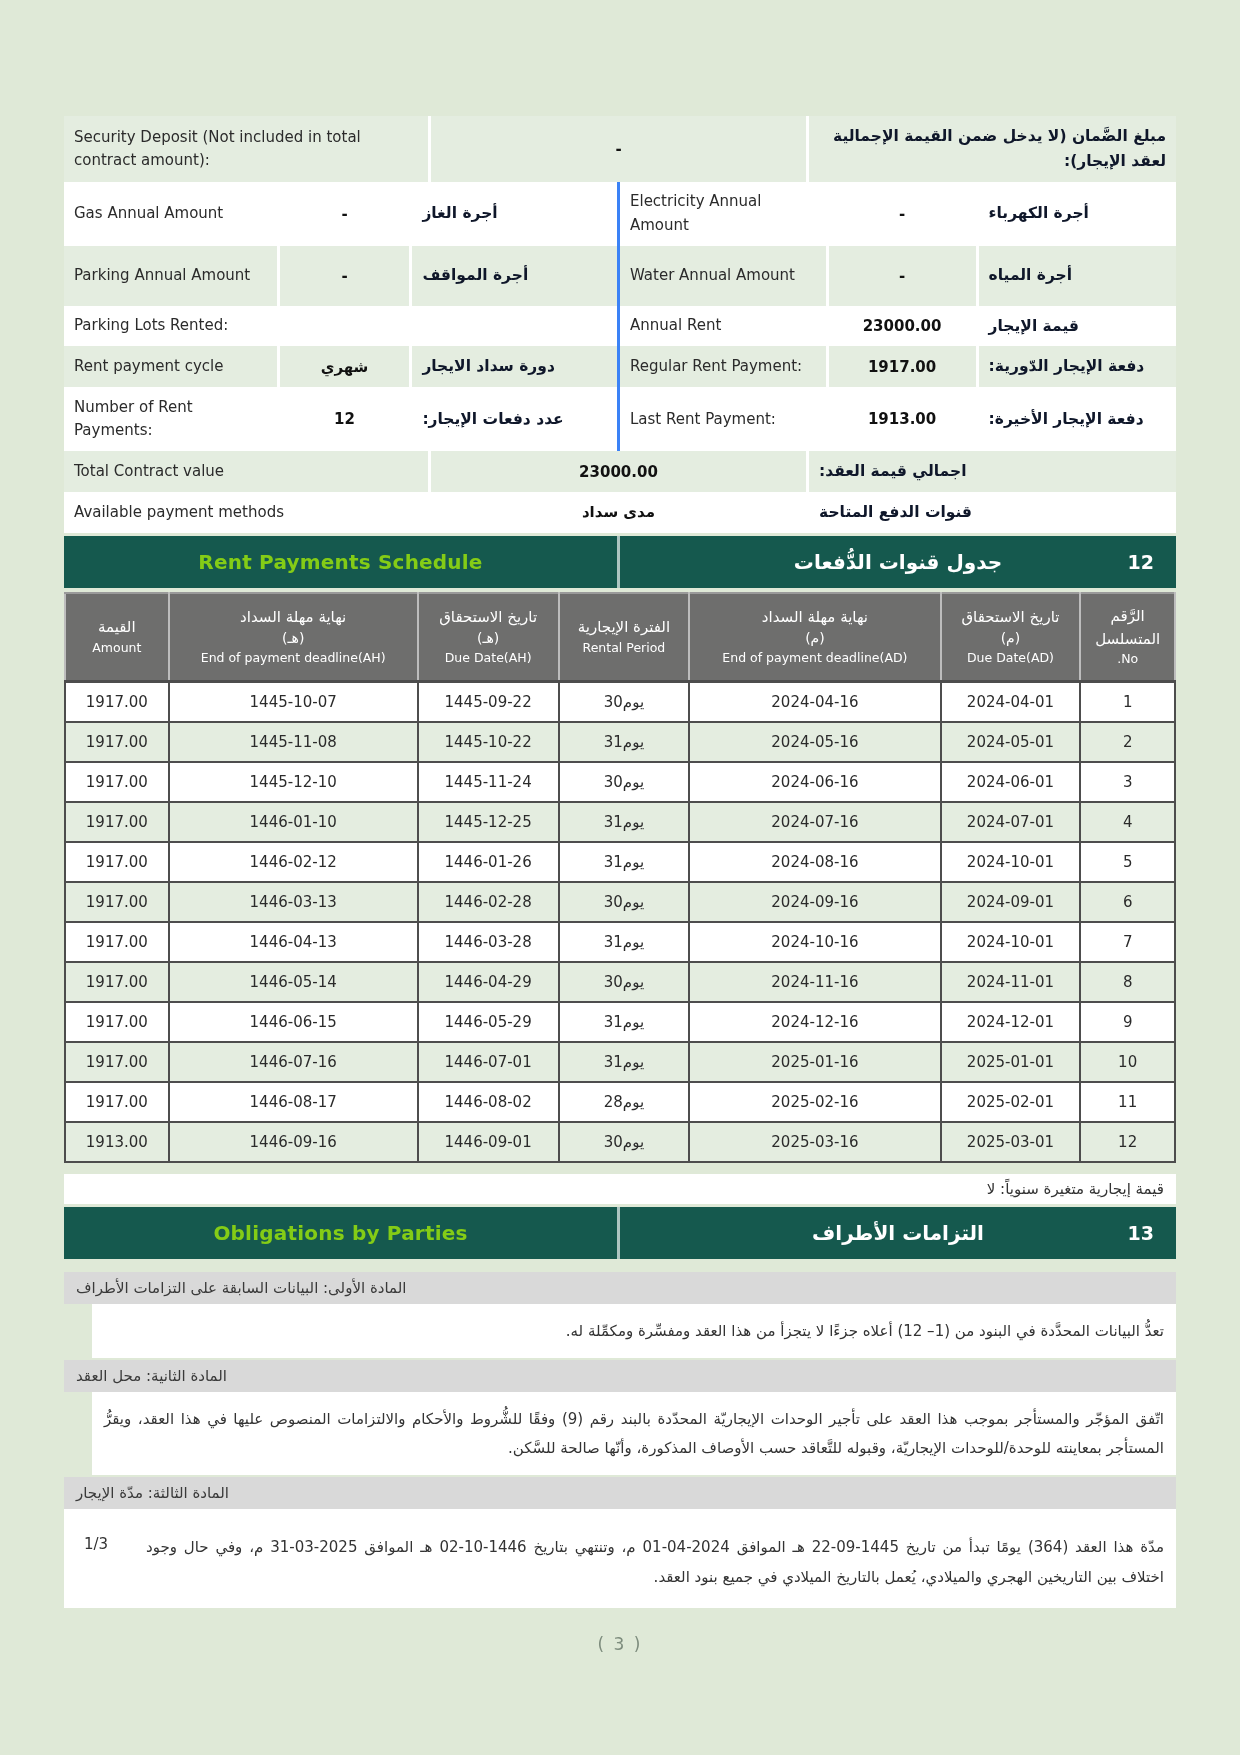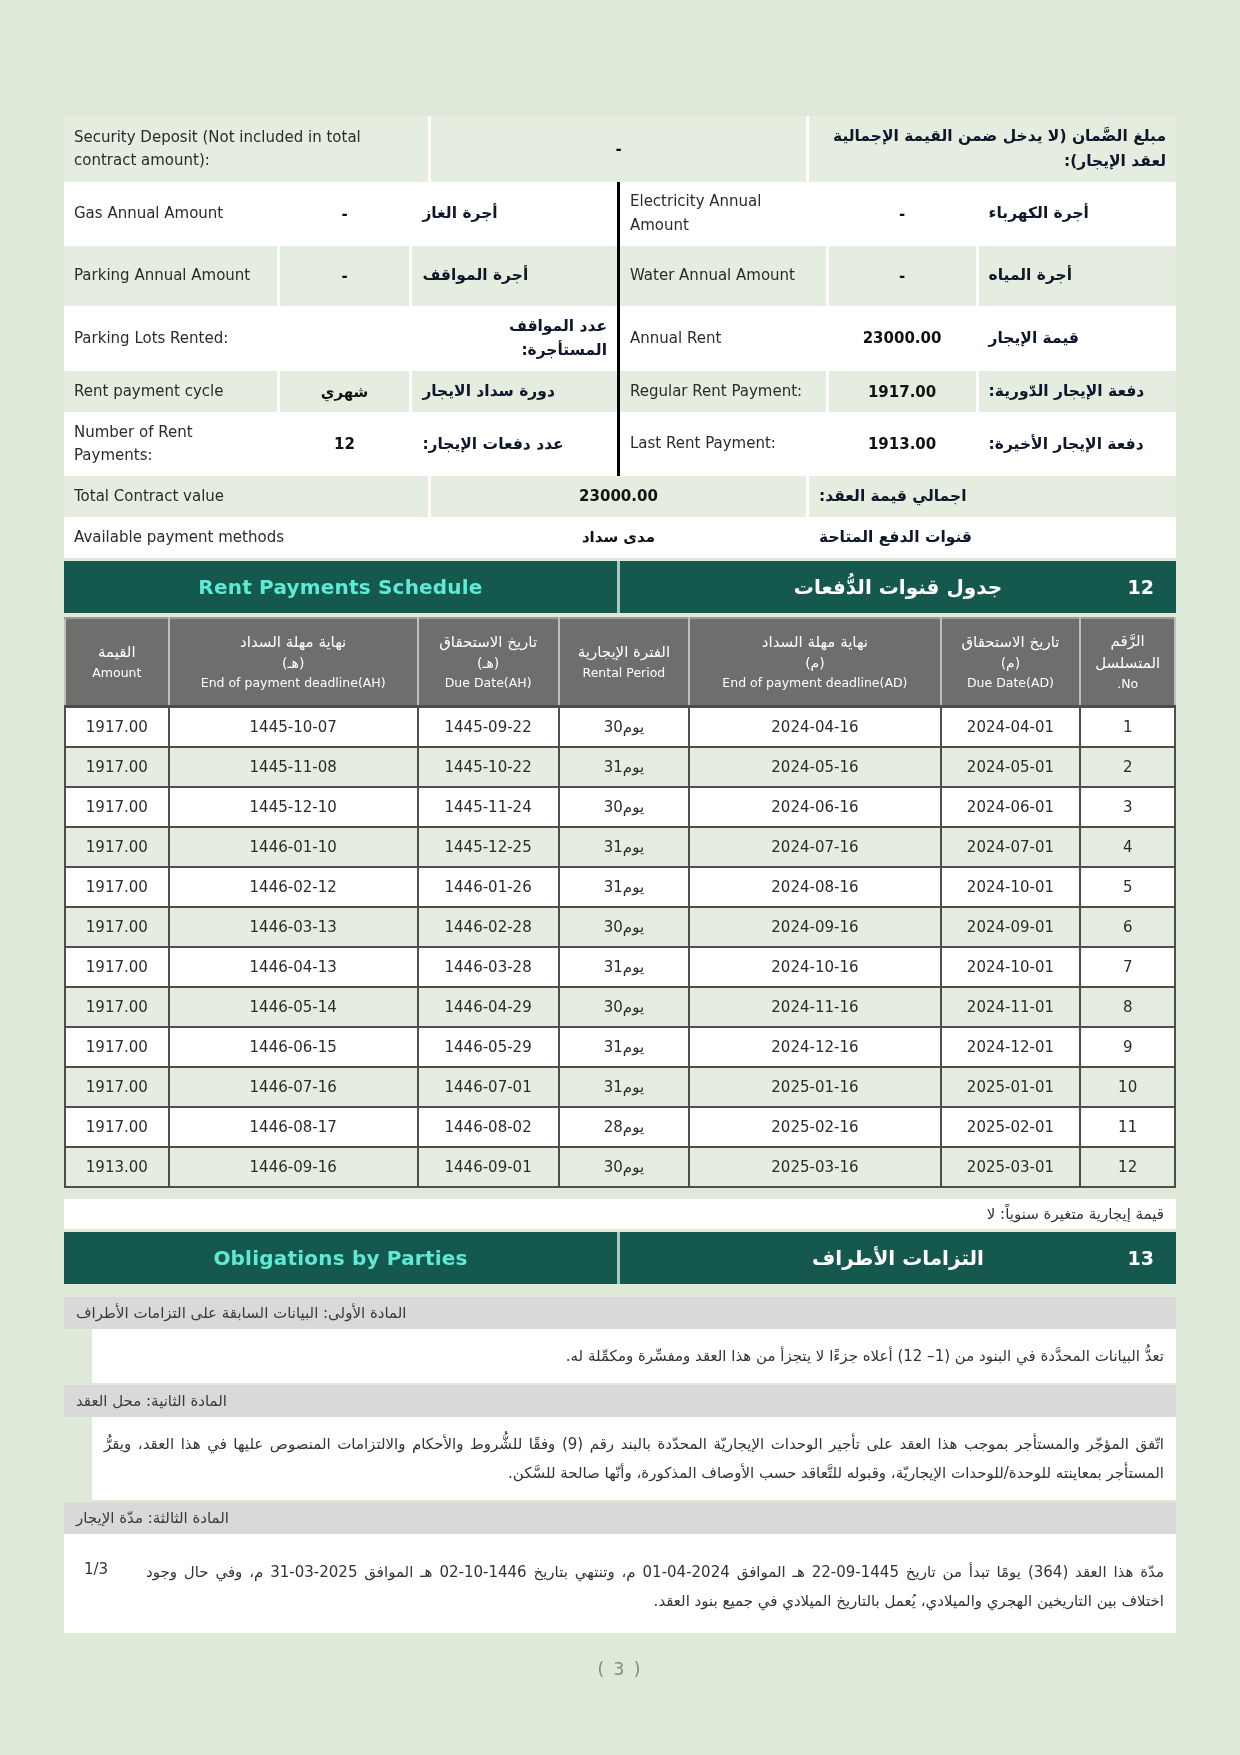--- a/index.html
+++ b/index.html
@@ -14,36 +14,36 @@
 
   
   .cd-row { display: flex; align-items: stretch; }
   .cd-row.green { background: #e4ede0; }
   .cd-row.white { background: #ffffff; }
   .cd-group { display: flex; align-items: stretch; }
   .cd-group.full { width: 100%; }
   .cd-group.half { width: 50%; }
   .cd-cell { display: flex; align-items: center; padding: 8px 10px; border-right: 3px solid #fff; }
   .cd-group .cd-cell:last-child { border-right: none; }
-  .cd-group.half-l { border-right: 3px solid #000000; }
+  .cd-group.half-l { border-right: 3px solid #3b82f6; }
   .c-en { font-size: 15px; color: #2b2b2b; text-align: left; line-height: 1.55; }
   .c-val { font-size: 15px; font-weight: bold; color: #111; justify-content: center; text-align: center; }
   .c-ar { font-size: 15.5px; font-weight: bold; color: #0f172a; justify-content: flex-end; text-align: right; direction: rtl; line-height: 1.6; }
   .full .c-en { width: 33%; } .full .c-val { width: 34%; } .full .c-ar { width: 33%; }
   .half-l .c-en { width: 39%; } .half-l .c-val { width: 24%; } .half-l .c-ar { width: 37%; }
   .half-r .c-en { width: 37.5%; } .half-r .c-val { width: 27%; } .half-r .c-ar { width: 35.5%; }
   .cd-row.r-tall .cd-cell { min-height: 64px; }
   .cd-row.r-mid .cd-cell { min-height: 60px; }
   .cd-row.r-short .cd-cell { min-height: 40px; }
 
   
   .band { margin-top: 3px; height: 52px; background: #15594e; display: flex; align-items: stretch; }
   .band-half { width: 50%; display: flex; align-items: center; justify-content: center; position: relative; }
   .band-half.left { border-right: 3px solid rgba(255,255,255,0.65); }
-  .band-title-en { color: #5eead4; font-weight: bold; font-size: 20px; letter-spacing: 0.2px; }
+  .band-title-en { color: #84cc16; font-weight: bold; font-size: 20px; letter-spacing: 0.2px; }
   .band-title-ar { color: #fff; font-weight: bold; font-size: 20px; direction: rtl; }
   .band-num { position: absolute; right: 22px; top: 50%; transform: translateY(-50%); color: #fff; font-weight: bold; font-size: 19px; }
 
   
   table.sched { width: 100%; border-collapse: collapse; table-layout: fixed; margin-top: 4px; }
   .sched th { background: #6e6e6d; color: #fff; font-weight: normal; padding: 7px 3px; vertical-align: middle; height: 89px; border: 2px solid #bdbdbd; border-top: 2px solid #9a9a9a; border-bottom: 3px solid #4d4d4d; }
   .sched th .h-ar { font-size: 15px; direction: rtl; line-height: 1.5; }
   .sched th .h-mid { font-size: 14px; direction: rtl; line-height: 1.5; }
   .sched th .h-en { font-size: 12.5px; line-height: 1.5; }
   .sched td { border: 2.5px solid #4d4d4d; text-align: center; vertical-align: middle; height: 40px; font-size: 15px; color: #2b2b2b; }
@@ -102,21 +102,20 @@
         <div class="cd-group half half-r">
           <div class="cd-cell c-en">Water Annual Amount</div>
           <div class="cd-cell c-val">-</div>
           <div class="cd-cell c-ar">أجرة المياه</div>
         </div>
       </div>
       <div class="cd-row white r-short">
         <div class="cd-group half half-l">
           <div class="cd-cell c-en">Parking Lots Rented:</div>
           <div class="cd-cell c-val"></div>
-          <div class="cd-cell c-ar">عدد المواقف المستأجرة:</div>
         </div>
         <div class="cd-group half half-r">
           <div class="cd-cell c-en">Annual Rent</div>
           <div class="cd-cell c-val">23000.00</div>
           <div class="cd-cell c-ar">قيمة الإيجار</div>
         </div>
       </div>
       <div class="cd-row green r-short">
         <div class="cd-group half half-l">
           <div class="cd-cell c-en">Rent payment cycle</div>

